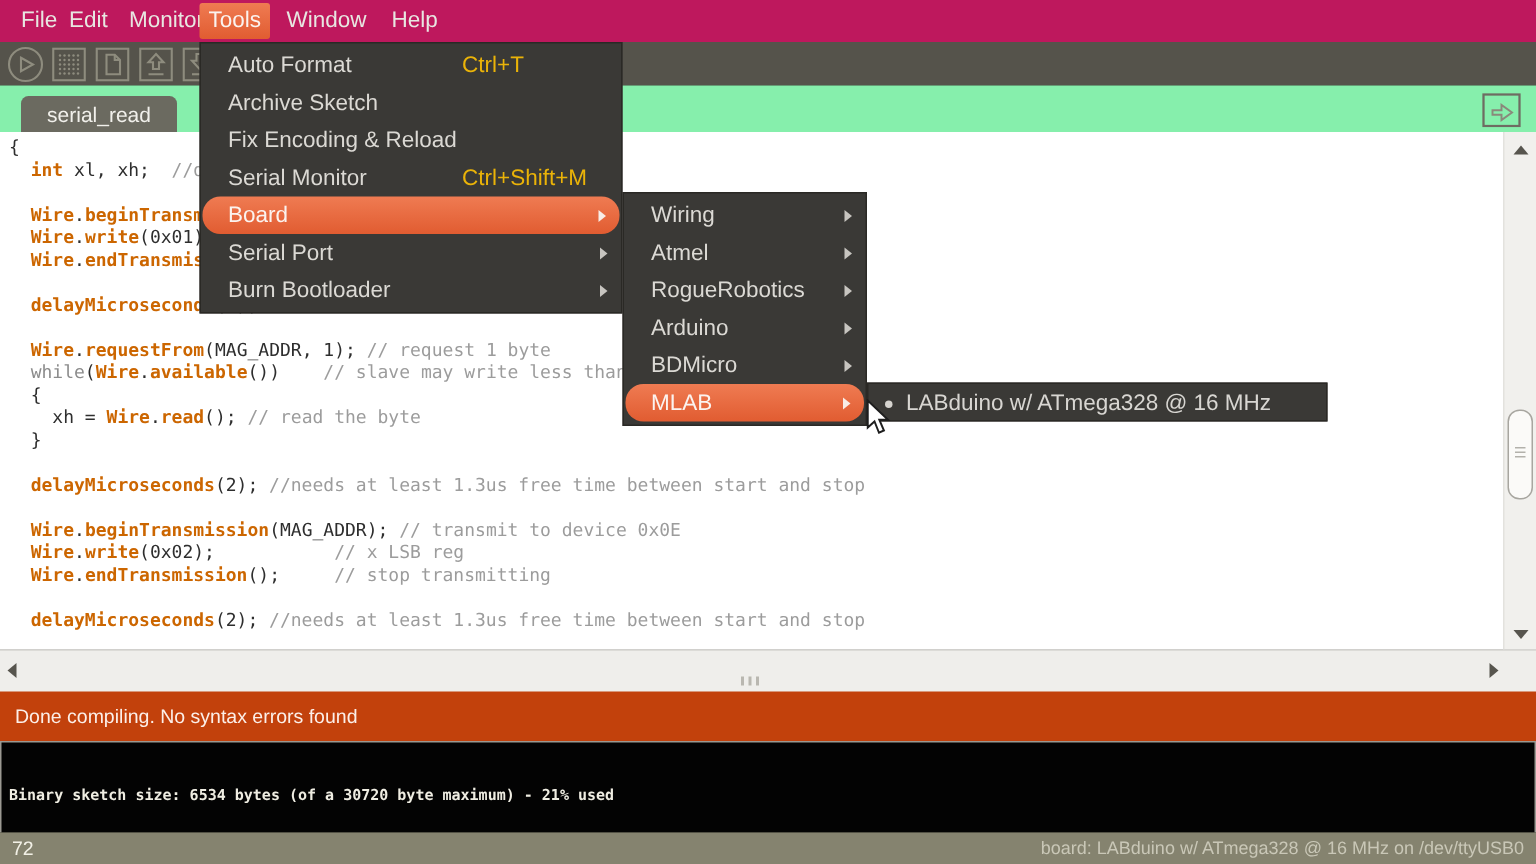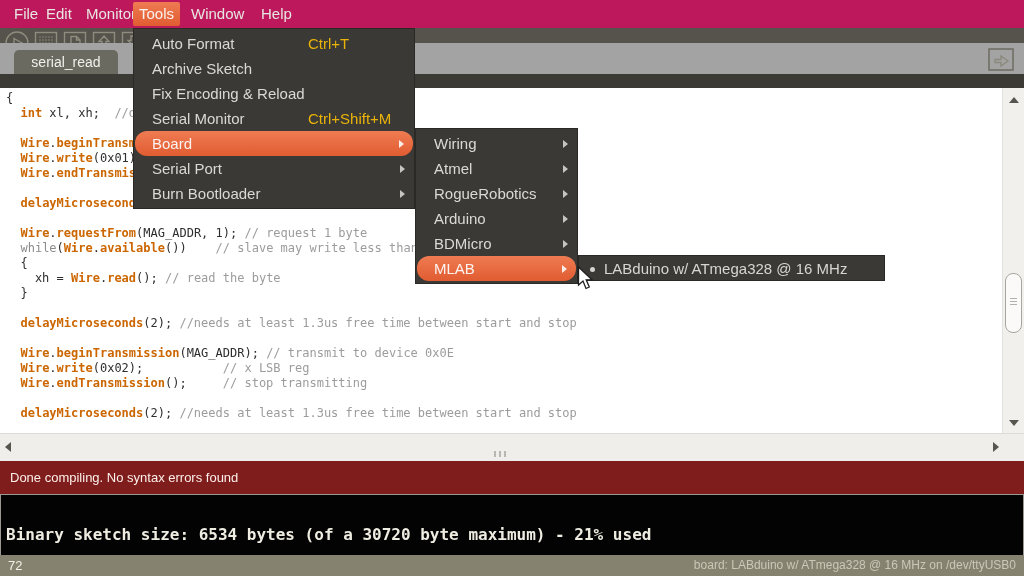--- a/index.html
+++ b/index.html
@@ -7,21 +7,21 @@
     background:#3B3A35;font-family:"Liberation Sans",sans-serif;-webkit-font-smoothing:antialiased;}
   
   .menubar{position:absolute;left:0;top:0;width:100%;height:28px;background:#be185d;}
   .menu-item{position:absolute;top:2px;height:24px;line-height:24px;color:#E8E6E1;font-size:15px;
     padding:0 6px;border-radius:2px;white-space:nowrap;}
   .menu-item.active{background:linear-gradient(#EF7B52,#E15C31);color:#FBF3EF;}
   
   .toolbar{position:absolute;left:0;top:28px;width:100%;height:29px;background:#55534B;}
   .tool-icon{position:absolute;top:2px;width:26px;height:26px;}
   
-  .tabbar{position:absolute;left:0;top:43px;width:100%;height:31px;background:#a3a3a3;}
+  .tabbar{position:absolute;left:0;top:57px;width:100%;height:31px;background:#86efac;}
   .tab{position:absolute;left:14px;top:7px;width:104px;height:24px;background:#6B6A60;
     border-radius:5px 5px 0 0;color:#F1F0EB;font-size:14px;text-align:center;line-height:24px;}
   .tab-right-icon{position:absolute;right:10px;top:5px;width:26px;height:23px;}
   
   .editor{position:absolute;left:0;top:88px;width:100%;height:345px;background:#FFFFFF;overflow:hidden;}
   .code{position:absolute;left:6px;top:3px;font-family:"DejaVu Sans Mono",monospace;
     font-size:12px;line-height:15px;white-space:pre;color:#2E2E2E;}
   .code-line{height:15px;}
   .tk-o{color:#CC6600;font-weight:bold;}
   .tk-c{color:#9C9C9C;}
@@ -39,27 +39,27 @@
     box-shadow:0 3px 0 #B3B1AB,0 6px 0 #B3B1AB;}
   
   .hscroll{position:absolute;left:0;top:433px;width:100%;height:28px;background:#EFEEEB;border-top:1px solid #DCDBD7;}
   .hs-left{position:absolute;left:5px;top:8px;width:0;height:0;
     border-top:5px solid transparent;border-bottom:5px solid transparent;border-right:6px solid #57554E;}
   .hs-right{position:absolute;left:993px;top:8px;width:0;height:0;
     border-top:5px solid transparent;border-bottom:5px solid transparent;border-left:6px solid #57554E;}
   .hs-grip{position:absolute;left:494px;top:17px;width:2px;height:6px;background:#B9B7B0;
     box-shadow:5px 0 0 #B9B7B0,10px 0 0 #B9B7B0;}
   
-  .statusbar{position:absolute;left:0;top:461px;width:100%;height:51px;background:#7f1d1d;
+  .statusbar{position:absolute;left:0;top:461px;width:100%;height:51px;background:#c2410c;
     color:#FCEFE9;font-size:13px;line-height:33px;}
   .statusbar span{padding-left:10px;}
   .console{position:absolute;left:0;top:494px;width:1022px;height:60px;background:#030303;
     border:1px solid #9B9992;border-bottom:none;}
   .console-text{position:absolute;left:5px;top:30px;color:#EFEDE2;
-    font-family:"DejaVu Sans Mono",monospace;font-size:16px;font-weight:bold;white-space:pre;}
+    font-family:"DejaVu Sans Mono",monospace;font-size:10px;font-weight:bold;white-space:pre;}
   .footer{position:absolute;left:0;top:555px;width:100%;height:21px;background:#85836F;}
   .footer-line{position:absolute;left:8px;top:0;line-height:21px;font-size:13px;color:#F2F0E6;}
   .footer-board{position:absolute;right:8px;top:0;line-height:21px;font-size:12px;color:#C9C7B7;}
   
   .popup{position:absolute;background:#3A3936;border:1px solid #2A2925;box-sizing:border-box;padding:2px 0;}
   .tools-menu{left:133px;top:28px;width:282px;z-index:20;}
   .board-menu{left:415px;top:128px;width:163px;z-index:21;}
   .mlab-menu{left:578px;top:255px;width:307px;z-index:22;padding:0;height:26px;}
   .menu-row{position:relative;height:25px;line-height:25px;padding-left:18px;font-size:15px;
     color:#DBD9D4;white-space:nowrap;}

